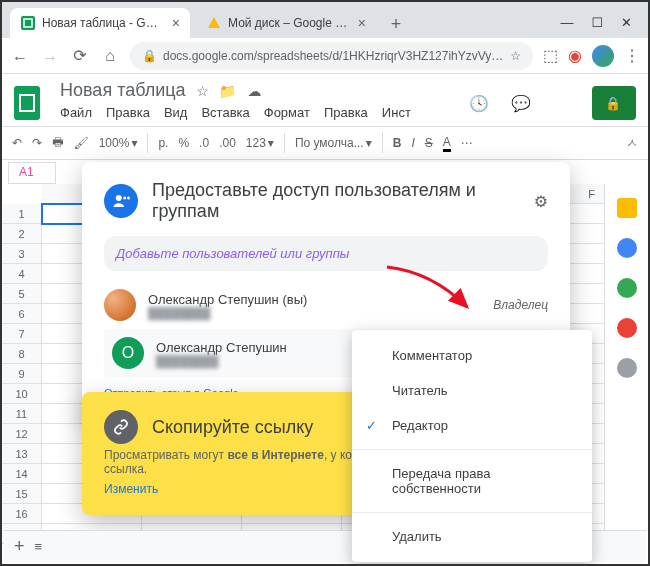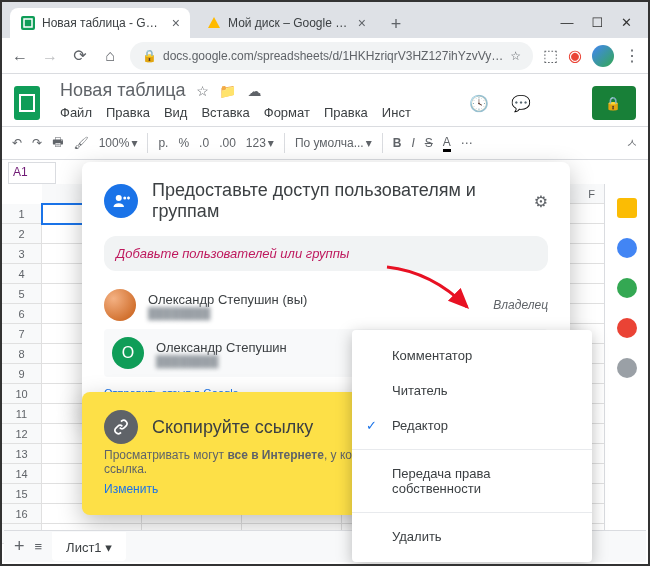--- a/index.html
+++ b/index.html
@@ -28,21 +28,21 @@
 .sheets-logo { width: 26px; height: 34px; background: #0f9d58; border-radius: 3px; margin-right: 12px; position: relative; }
 .sheets-logo::after { content:''; position:absolute; top:8px; left:5px; right:5px; bottom:8px; border:2px solid #fff; }
 .doc-title-row { display: flex; align-items: center; gap: 8px; }
 .doc-title { font-size: 18px; color: #5f6368; }
 .title-icon { color: #5f6368; font-size: 14px; width: 18px; text-align: center; }
 .share-btn { margin-left: auto; background: #188038; color: #fff; border-radius: 4px; height: 34px; padding: 0 14px; display: flex; align-items: center; gap: 8px; font-size: 13px; }
 .menubar { display: flex; gap: 14px; padding: 4px 12px 6px 50px; font-size: 13px; color: #3c4043; }
 .toolbar { height: 34px; border-top: 1px solid #dadce0; border-bottom: 1px solid #dadce0; display: flex; align-items: center; padding: 0 10px; gap: 10px; font-size: 12px; color: #5f6368; }
 .tb-sep { width: 1px; height: 20px; background: #dadce0; }
 .tb-item { display: flex; align-items: center; gap: 2px; }
-.namebox { width: 48px; height: 22px; border: 1px solid #dadce0; font-size: 12px; padding: 2px 4px; color: #701a75; margin: 2px 0 0 6px; display: inline-block; }
+.namebox { width: 48px; height: 22px; border: 1px solid #dadce0; font-size: 12px; padding: 2px 10px; color: #ec4899; margin: 2px 0 0 6px; display: inline-block; }
 .grid-wrapper { position: relative; }
 .colheads { display: flex; margin-left: 40px; }
 .colhead { width: 100px; height: 20px; background: #f8f9fa; border-right: 1px solid #e0e0e0; border-bottom: 1px solid #e0e0e0; text-align: center; font-size: 11px; color: #5f6368; line-height: 20px; }
 .rows { display: flex; }
 .rowheads { width: 40px; }
 .rowhead { height: 20px; background: #f8f9fa; border-right: 1px solid #e0e0e0; border-bottom: 1px solid #e0e0e0; text-align: center; font-size: 11px; color: #5f6368; line-height: 20px; }
 .cells { flex: 1; }
 .cellrow { display: flex; }
 .cell { width: 100px; height: 20px; border-right: 1px solid #e0e0e0; border-bottom: 1px solid #e0e0e0; }
 .cell.active { outline: 2px solid #1a73e8; outline-offset: -1px; }
@@ -51,21 +51,21 @@
 .sidepanel { position: absolute; right: 0; top: 0; width: 44px; background: #fff; border-left: 1px solid #dadce0; height: 100%; display: flex; flex-direction: column; align-items: center; padding-top: 14px; gap: 20px; }
 .sideicon { width: 20px; height: 20px; border-radius: 3px; }
 .modal { position: absolute; left: 80px; top: 160px; width: 488px; background: #fff; border-radius: 8px; box-shadow: 0 8px 24px rgba(0,0,0,0.25); }
 .modal-card { padding: 18px 22px; }
 .modal-head { display: flex; align-items: center; gap: 14px; margin-bottom: 14px; }
 .circle-icon { width: 34px; height: 34px; border-radius: 50%; display: flex; align-items: center; justify-content: center; color: #fff; flex-shrink: 0; }
 .bg-blue { background: #1a73e8; }
 .bg-grey { background: #5f6368; }
 .modal-title { font-size: 18px; color: #3c4043; flex: 1; }
 .gear { color: #5f6368; font-size: 16px; }
-.input-row { background: #f1f3f4; border-radius: 12px; padding: 10px 12px; font-size: 13px; color: #be185d; font-style: italic; margin-bottom: 10px; }
+.input-row { background: #f1f3f4; border-radius: 12px; padding: 10px 12px; font-size: 13px; color: #8b5cf6; font-style: italic; margin-bottom: 10px; }
 .person-row { display: flex; align-items: center; padding: 8px 0; gap: 12px; }
 .avatar { width: 32px; height: 32px; border-radius: 50%; flex-shrink: 0; }
 .avatar-img { background: radial-gradient(circle at 30% 30%, #f4b183, #c55a11); }
 .avatar-letter { background: #0f9d58; color: #fff; display: flex; align-items: center; justify-content: center; font-size: 16px; }
 .person-info { flex: 1; }
 .person-name { font-size: 13px; color: #3c4043; }
 .person-email { font-size: 11px; color: #9aa0a6; filter: blur(2px); }
 .role-label { font-size: 12px; color: #5f6368; font-style: italic; }
 .role-btn { background: #f1f3f4; border-radius: 4px; padding: 6px 10px; font-size: 12px; color: #3c4043; display: flex; align-items: center; gap: 4px; }
 .feedback { font-size: 11px; color: #1a73e8; text-decoration: underline; margin-top: 10px; display: inline-block; }
@@ -448,14 +448,13 @@
       <marker id="ah2" markerWidth="8" markerHeight="8" refX="1" refY="3" orient="auto">
         <polygon points="7,0 0,3 7,6" fill="#e81123"></polygon>
       </marker>
     </defs>
     <line x1="48" y1="8" x2="4" y2="8" stroke="#e81123" stroke-width="3" marker-end="url(#ah2)"></line>
   </svg>
 
 <div class="sheet-tabs">
   <span style="font-size:18px;color:#5f6368">+</span>
   <span style="color:#5f6368">≡</span>
-  <div class="sheet-tab"><span>Лист1</span> ▾</div>
 </div>
 
 </body></html>

